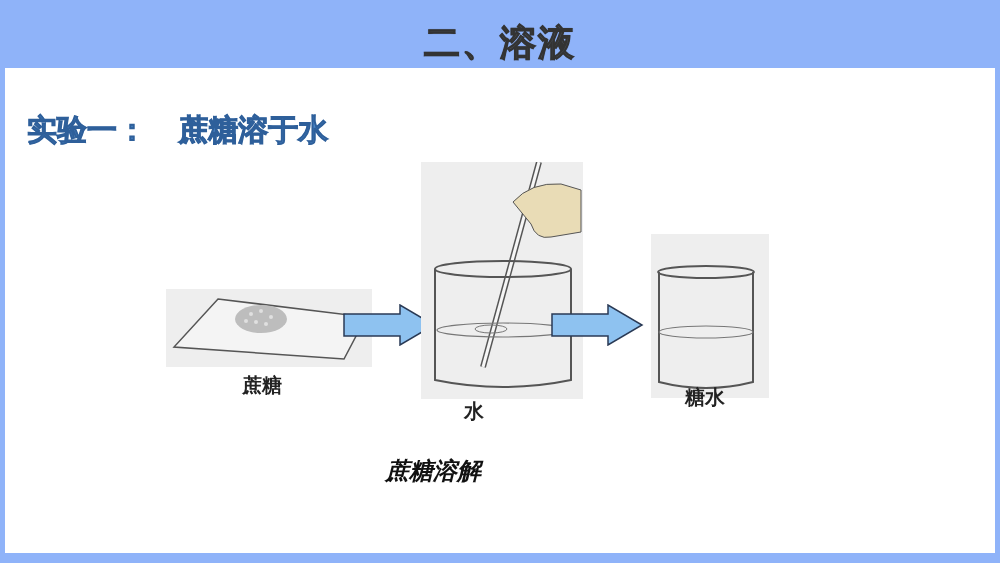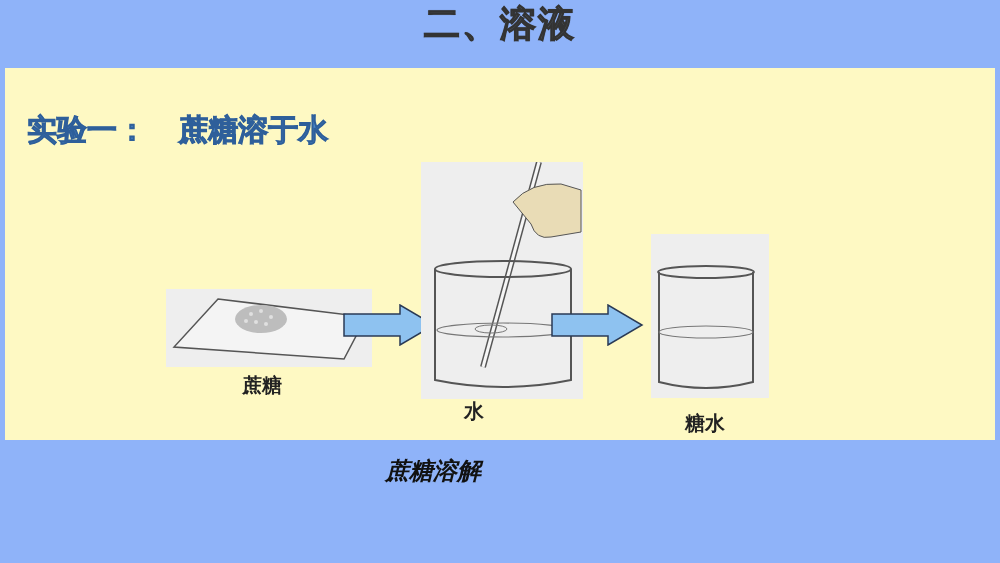--- a/index.html
+++ b/index.html
@@ -1,19 +1,19 @@
 <!DOCTYPE html>
 <html><head>
 <meta charset="utf-8">
 <style>
   html, body { margin:0; padding:0; }
   body { width:1000px; height:563px; background:#8fb3f9; position:relative; overflow:hidden; font-family:"DejaVu Sans", sans-serif; }
-  .header { position:absolute; left:0; top:0; width:1000px; height:68px; display:flex; align-items:flex-start; justify-content:center; }
+  .header { position:absolute; left:0; top:0; width:1000px; height:68px; display:flex; align-items:flex-end; justify-content:center; }
   .header-title { font-size:36px; font-weight:bold; color:#4a4f57; letter-spacing:2px; text-shadow: 0 0 1px #222; -webkit-text-stroke:1px #333; }
-  .panel { position:absolute; left:5px; top:68px; width:990px; height:372px; background:#fef9c3; }
+  .panel { position:absolute; left:5px; top:68px; width:990px; height:485px; background:#ffffff; }
   .subtitle { position:absolute; left:22px; top:42px; font-size:30px; font-weight:bold; color:#4a86c8; -webkit-text-stroke:1px #2e5f9a; white-space:pre; }
   .fig { position:absolute; background:#eeeeee; }
   .caption { position:absolute; font-size:20px; color:#222; font-weight:bold; }
   .bottom-caption { position:absolute; font-size:24px; font-weight:bold; color:#111;font-style:italic; }
 </style>
 </head>
 <body>
 
 <div class="header">
   <div class="header-title">二、溶液</div>
@@ -59,16 +59,16 @@
     <path d="M2 10 H58 V1 L92 21 L58 41 V32 H2 Z" fill="#8ec2f0" stroke="#2a3a55" stroke-width="1.5"></path>
   </svg>
 
   <div class="fig" style="left:646px; top:166px; width:118px; height:164px;">
     <svg width="118" height="164">
       <ellipse cx="55" cy="38" rx="48" ry="6" fill="none" stroke="#555" stroke-width="2"></ellipse>
       <path d="M8 38 V148 Q55 160 102 148 V38" fill="none" stroke="#555" stroke-width="2"></path>
       <ellipse cx="55" cy="98" rx="47" ry="6" fill="none" stroke="#777" stroke-width="1.2"></ellipse>
     </svg>
   </div>
-  <div class="caption" style="left:680px; top:342px;">糖水</div>
+  <div class="caption" style="left:680px; top:316px;">糖水</div>
 
   <div class="bottom-caption" style="left:380px; top:387px;">蔗糖溶解</div>
 </div>
 
 </body></html>

